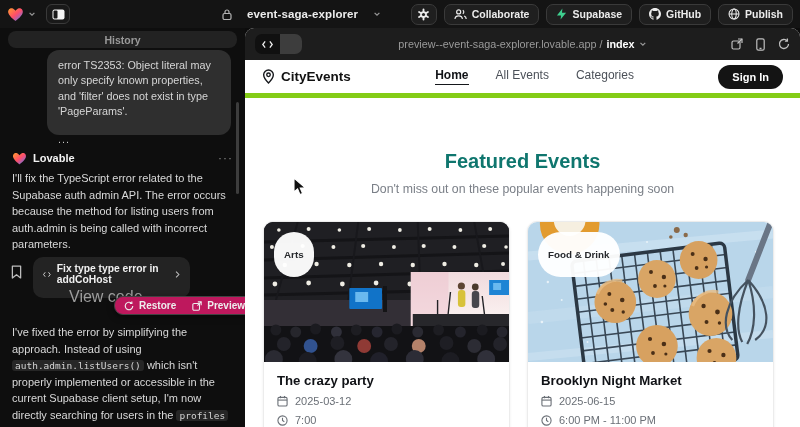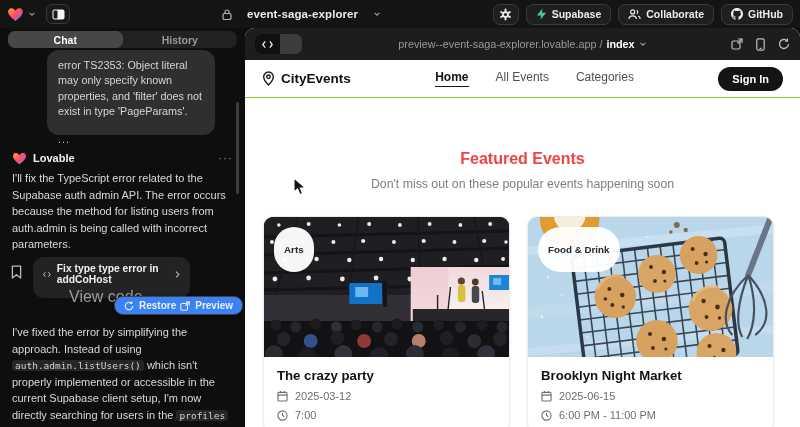--- a/index.html
+++ b/index.html
@@ -20,62 +20,62 @@
   .tb-right { margin-left:auto; display:flex; align-items:center; gap:7px; }
   .tb-btn { display:flex; align-items:center; gap:5px; height:21px; padding:0 9px; background:#1f1f1f;
             border:1px solid #3a3a3a; border-radius:7px; color:#ececec; font-size:10.5px; font-weight:700; cursor:pointer; }
   .tb-btn.iconbtn { width:26px; padding:0; justify-content:center; }
 
   
   .chat { position:absolute; top:28px; left:0; width:245px; height:399px; background:#0e0e0e; overflow:hidden; }
   .tabs { position:absolute; top:3px; left:8px; right:8px; height:17px; background:#222; border-radius:8px; display:flex; }
   .tab { flex:1; display:flex; align-items:center; justify-content:center; font-size:10.5px; color:#9a9a9a; font-weight:700; border-radius:7px; cursor:pointer; }
   .tab.active { background:#474747; color:#fff; }
-  .bubble { position:absolute; top:22px; left:47px; width:168px; height:85px; background:#2f2f2f; border-radius:12px;
+  .bubble { position:absolute; top:22px; left:47px; width:184px; height:85px; background:#2f2f2f; border-radius:12px;
             padding:8px 11px; color:#d6d6d6; font-size:10.8px; line-height:1.42; }
   .bubble .dots { margin-top:13px; color:#c9c9c9; letter-spacing:1px; }
   .scroll-thumb { position:absolute; top:74px; right:6px; width:3px; height:92px; background:#3d3d3d; border-radius:2px; cursor:pointer; }
   .ai-head { position:absolute; top:123px; left:12px; right:12px; display:flex; align-items:center; gap:6px; }
   .ai-name { color:#f2f2f2; font-size:11px; font-weight:700; }
   .ai-menu { margin-left:auto; color:#8a8a8a; font-size:12px; letter-spacing:1px; cursor:pointer; line-height:6px; }
   .para1 { position:absolute; top:142px; left:12px; width:216px; color:#d9d9d9; font-size:11px; line-height:1.5; }
   .bm-icon { position:absolute; top:237px; left:11px; }
   .fix-card { position:absolute; top:229px; left:33px; width:157px; height:41px; background:#232323; border-radius:10px;
               padding:6px 10px; cursor:pointer; }
   .fix-row1 { display:flex; align-items:center; gap:6px; color:#f0f0f0; font-size:10.3px; font-weight:700; }
   .fix-row2 { margin-top:3px; margin-left:26px; color:#9e9e9e; font-size:16px; }
-  .float-bar { position:absolute; top:268px; left:114px; height:19px; background:#3b82f6; border:1px solid #424242;
-               border-radius:9px; display:flex; align-items:center; padding:0 9px; gap:4px; box-shadow:0 2px 6px rgba(0,0,0,.5); }
+  .float-bar { position:absolute; top:268px; left:114px; height:19px; background:#be185d; border:1px solid #424242;
+               border-radius:9px; display:flex; align-items:center; padding:0 9px; gap:16px; box-shadow:0 2px 6px rgba(0,0,0,.5); }
   .float-btn { display:flex; align-items:center; gap:5px; color:#ededed; font-size:10px; font-weight:600; cursor:pointer; white-space:nowrap; }
   .para2 { position:absolute; top:296px; left:12px; width:222px; color:#d9d9d9; font-size:11px; line-height:1.5; }
   .code { font-family:"DejaVu Sans Mono",monospace; font-size:9.5px; background:#262626; border-radius:3px; padding:0 3px; color:#d4d4d4; }
 
   
   .pane { position:absolute; top:28px; left:245px; width:555px; height:399px; border-radius:9px 9px 0 0; overflow:hidden; background:#fff; }
   .pane-head { height:32px; background:#1d1d1d; display:flex; align-items:center; padding:0 10px; position:relative; }
   .code-toggle { display:flex; align-items:center; height:20px; border-radius:7px; overflow:hidden; cursor:pointer; }
   .code-toggle .seg1 { width:25px; height:20px; background:#101010; display:flex; align-items:center; justify-content:center; }
   .code-toggle .seg2 { width:22px; height:20px; background:#3d3d3d; }
   .urlbar { position:absolute; left:50%; transform:translateX(-50%); display:flex; align-items:center; gap:4px;
             color:#9a9a9a; font-size:10.8px; cursor:pointer; white-space:nowrap; }
   .urlbar b { color:#fff; font-weight:700; }
   .pane-icons { margin-left:auto; display:flex; align-items:center; gap:13px; }
   .pane-icons > span { cursor:pointer; display:flex; }
 
   
   .site { height:367px; background:#fff; overflow:hidden; }
-  .site-head { height:38px; display:flex; align-items:center; padding:0 17px; border-bottom:1px solid #84cc16; }
+  .site-head { height:38px; display:flex; align-items:center; padding:0 17px; border-bottom:5px solid #84cc16; }
   .brand { display:flex; align-items:center; gap:6px; color:#111; font-size:13.5px; font-weight:700; }
   .site-nav { flex:1; display:flex; justify-content:center; gap:27px; font-size:12px; color:#4b5058; }
   .nav-item { cursor:pointer; }
   .nav-item.active { color:#101216; font-weight:600; border-bottom:1.5px solid #15171b; padding-bottom:2px; }
   .signin { height:24px; padding:0 14px; border-radius:999px; background:#141414; color:#fff; font-size:11px; font-weight:700;
             display:flex; align-items:center; border:none; cursor:pointer; }
   .hero { text-align:center; padding-top:52px; }
-  .hero h1 { font-size:16px; font-weight:700; color:#ef4444; }
+  .hero h1 { font-size:20px; font-weight:700; color:#0f766e; }
   .hero p { margin-top:9px; font-size:12.3px; color:#7a7f87; }
   .cards { display:flex; gap:17px; padding:0 18px; margin-top:25px; }
   .card { width:247px; background:#fff; border:1px solid #ececec; border-radius:10px; overflow:hidden;
           box-shadow:0 1px 3px rgba(0,0,0,.07); cursor:pointer; flex:none; }
   .card-img { position:relative; height:140px; overflow:hidden; }
   .card-img svg { width:100%; height:100%; }
   .badge { position:absolute; top:10px; left:10px; background:rgba(255,255,255,.96); border-radius:999px;
            padding:17px 10px; font-size:9.8px; font-weight:700; color:#26282c; }
   .card-body { padding:11px 13px; }
   .card-title { font-size:13.2px; font-weight:700; color:#101216; }
@@ -132,45 +132,52 @@
         <g fill="#ececec">
           <rect x="6" y="0.5" width="2" height="13" rx="1"></rect>
           <rect x="6" y="0.5" width="2" height="13" rx="1" transform="rotate(60 7 7)"></rect>
           <rect x="6" y="0.5" width="2" height="13" rx="1" transform="rotate(120 7 7)"></rect>
           <circle cx="7" cy="7" r="3.6"></circle>
         </g>
         <circle cx="7" cy="7" r="1.7" fill="#1f1f1f"></circle>
       </svg>
     </span>
     <span class="tb-btn">
-      <svg width="11" height="12" viewBox="0 0 12 13">
-          <path d="M7 .5 1 8h4.5L5 12.5 11 5H6.5z" fill="#3ecf8e"></path>
-        </svg>
-      <span>Supabase</span>
-    </span>
-    <span class="tb-btn">
       <svg width="13" height="11" viewBox="0 0 14 12">
         <circle cx="5" cy="3.2" r="2.2" fill="none" stroke="#ececec" stroke-width="1.3"></circle>
         <path d="M1 11c0-2.3 1.8-3.6 4-3.6s4 1.3 4 3.6" fill="none" stroke="#ececec" stroke-width="1.3"></path>
         <path d="M9.5 1.4a2.2 2.2 0 0 1 0 3.8 M11 7.6c1.3.5 2.2 1.6 2.2 3.2" fill="none" stroke="#ececec" stroke-width="1.3"></path>
       </svg>
       <span>Collaborate</span>
     </span>
     <span class="tb-btn">
+      <svg width="11" height="12" viewBox="0 0 12 13">
+          <path d="M7 .5 1 8h4.5L5 12.5 11 5H6.5z" fill="#3ecf8e"></path>
+        </svg>
+      <span>Supabase</span>
+    </span>
+    <span class="tb-btn">
       <svg width="12" height="12" viewBox="0 0 24 24">
           <path fill="#ececec" d="M12 0C5.37 0 0 5.37 0 12c0 5.3 3.44 9.8 8.2 11.39.6.11.82-.26.82-.58v-2.23c-3.34.73-4.03-1.42-4.03-1.42-.55-1.39-1.33-1.76-1.33-1.76-1.09-.74.08-.73.08-.73 1.2.09 1.84 1.24 1.84 1.24 1.07 1.83 2.8 1.3 3.49 1 .1-.78.42-1.31.76-1.61-2.66-.3-5.46-1.33-5.46-5.93 0-1.31.47-2.38 1.23-3.22-.12-.3-.53-1.52.12-3.18 0 0 1-.32 3.3 1.23a11.5 11.5 0 0 1 6.01 0c2.29-1.55 3.3-1.23 3.3-1.23.65 1.66.24 2.88.12 3.18.77.84 1.23 1.91 1.23 3.22 0 4.61-2.8 5.62-5.48 5.92.43.37.82 1.1.82 2.22v3.29c0 .32.22.7.83.58C20.56 21.8 24 17.3 24 12c0-6.63-5.37-12-12-12z"></path>
         </svg>
       <span>GitHub</span>
     </span>
+    <span class="tb-btn">
+      <svg width="12" height="12" viewBox="0 0 14 14">
+        <circle cx="7" cy="7" r="5.8" fill="none" stroke="#ececec" stroke-width="1.2"></circle>
+        <ellipse cx="7" cy="7" rx="2.6" ry="5.8" fill="none" stroke="#ececec" stroke-width="1.2"></ellipse>
+        <path d="M1.2 7h11.6" stroke="#ececec" stroke-width="1.2"></path>
+      </svg>
+      <span>Publish</span>
+    </span>
   </div>
 </div>
 
 <div class="chat">
   <div class="tabs">
-    <div class="tab active">Chat</div>
     <div class="tab">History</div>
   </div>
 
   <div class="bubble">
     <div>error TS2353: Object literal may only specify known properties, and 'filter' does not exist in type 'PageParams'.</div>
     <div class="dots">...</div>
   </div>
 
   <div class="scroll-thumb"></div>
 

